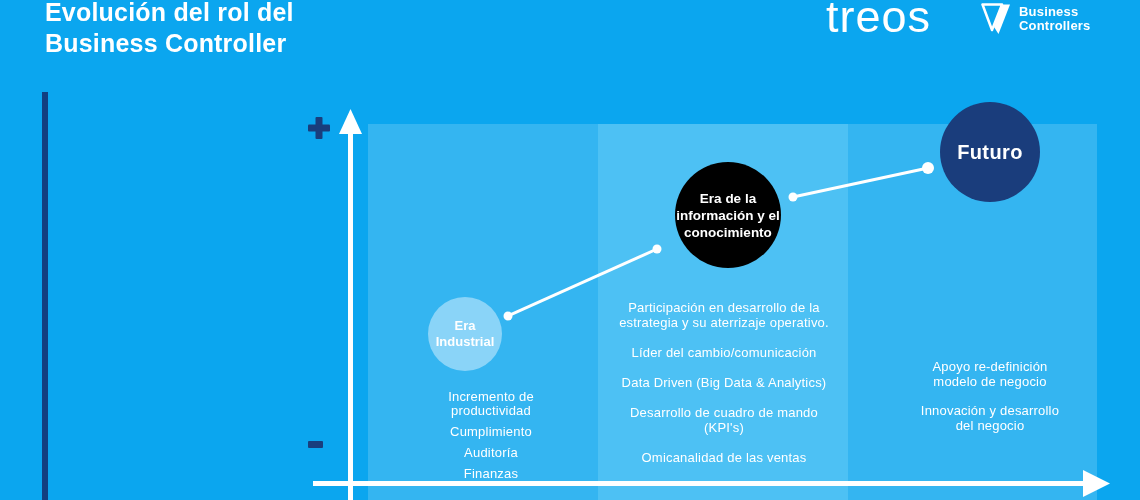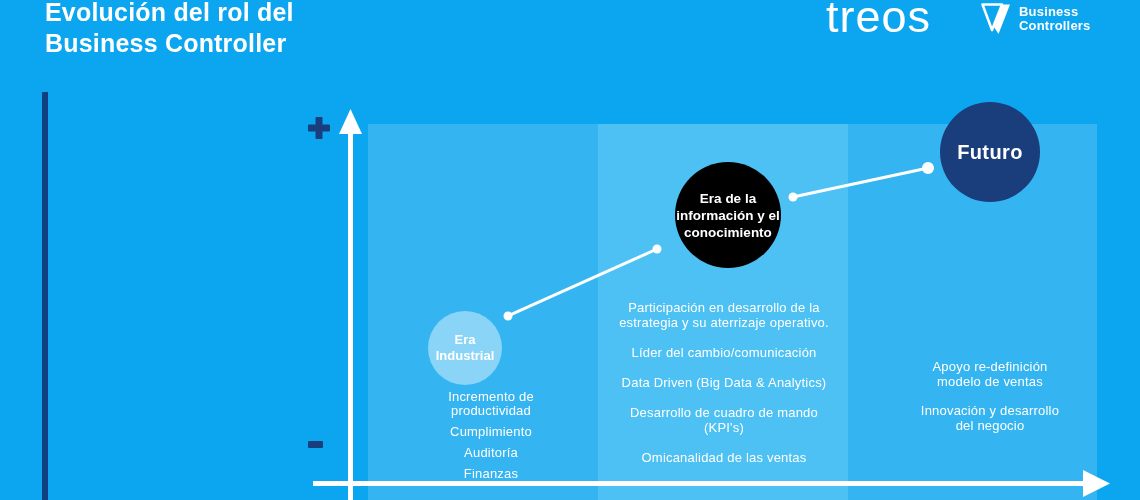--- a/index.html
+++ b/index.html
@@ -36,21 +36,21 @@
 
   
   .overlay { left:0; top:0; z-index:5; pointer-events:none; }
 
   
   .bubble {
     border-radius:50%; color:#ffffff; font-weight:700; text-align:center;
     display:flex; align-items:center; justify-content:center;
     white-space:pre-line; z-index:6;
   }
-  .bubble-1 { left:428px; top:311px; width:74px; height:74px; font-size:13px; line-height:16px; }
+  .bubble-1 { left:428px; top:297px; width:74px; height:74px; font-size:13px; line-height:16px; }
   .bubble-2 { left:675px; top:162px; width:106px; height:106px; font-size:13.5px; line-height:17px; }
   .bubble-3 { left:940px; top:102px; width:100px; height:100px; font-size:20px; letter-spacing:0.4px; }
 
   
   .era-list { color:#ffffff; text-align:center; font-size:13px; z-index:6; letter-spacing:0.2px; }
   .era-list .item { white-space:pre-line; }
   .list-1 { left:368px; top:390px; width:206px; line-height:14px; }
   .list-1 .item { margin-bottom:7px;padding-left:40px; }
   .list-2 { left:604px; top:300px; width:240px; line-height:15px; }
   .list-2 .item { margin-bottom:15px; }
@@ -127,18 +127,18 @@
       <div class="item">Participación en desarrollo de la
 estrategia y su aterrizaje operativo.</div>
       <div class="item">Líder del cambio/comunicación</div>
       <div class="item">Data Driven (Big Data &amp; Analytics)</div>
       <div class="item">Desarrollo de cuadro de mando
 (KPI's)</div>
       <div class="item">Omicanalidad de las ventas</div>
     </div>
   <div class="abs era-list list-3">
       <div class="item">Apoyo re-definición
-modelo de ventas</div>
+modelo de negocio</div>
       <div class="item">Innovación y desarrollo
 del negocio</div>
     </div>
 
 </div>
 
 </body></html>

